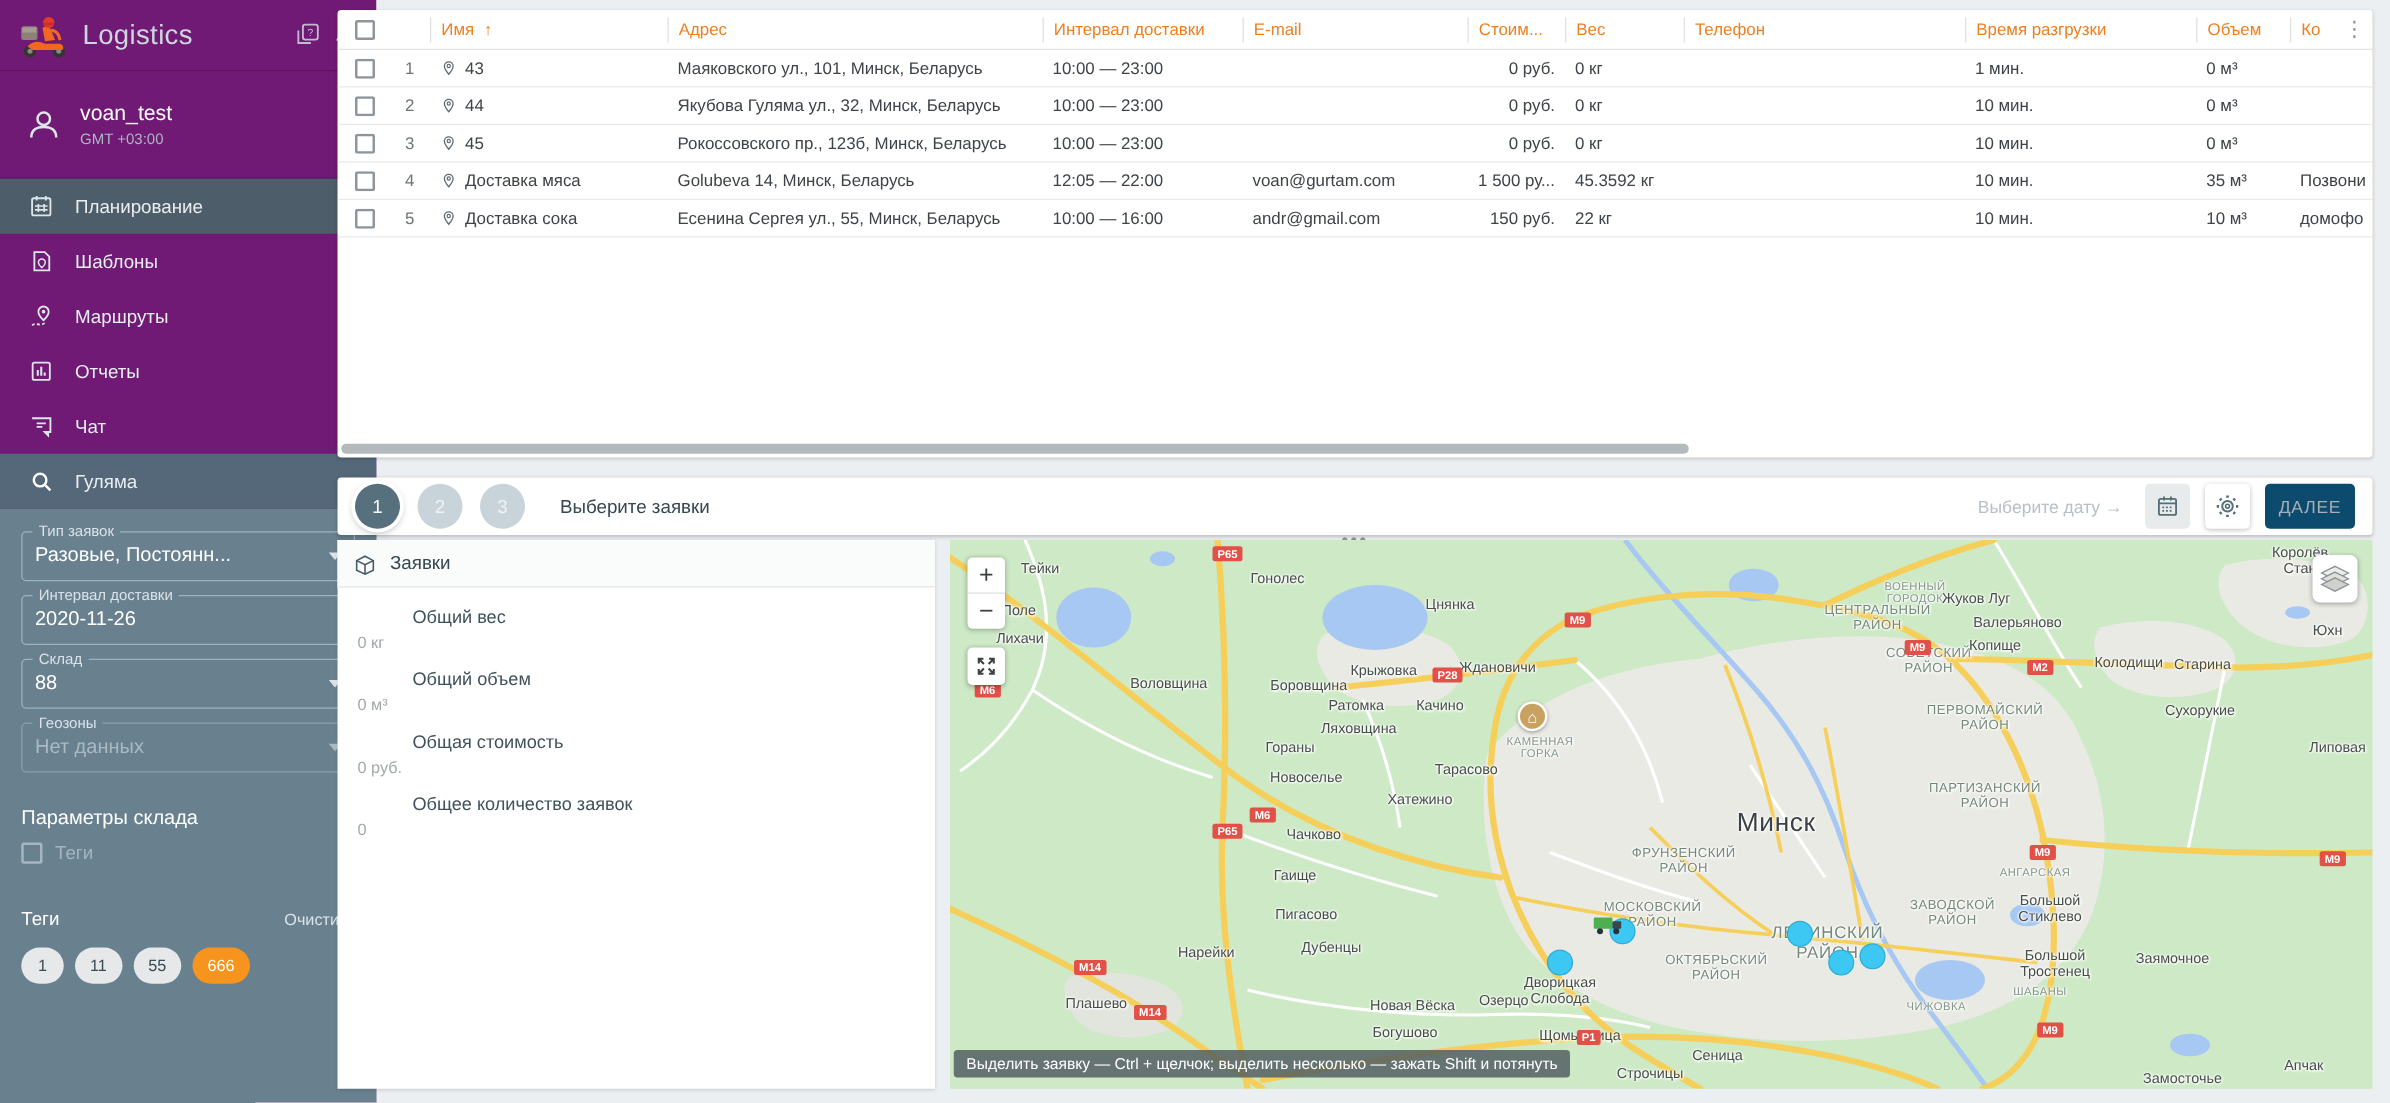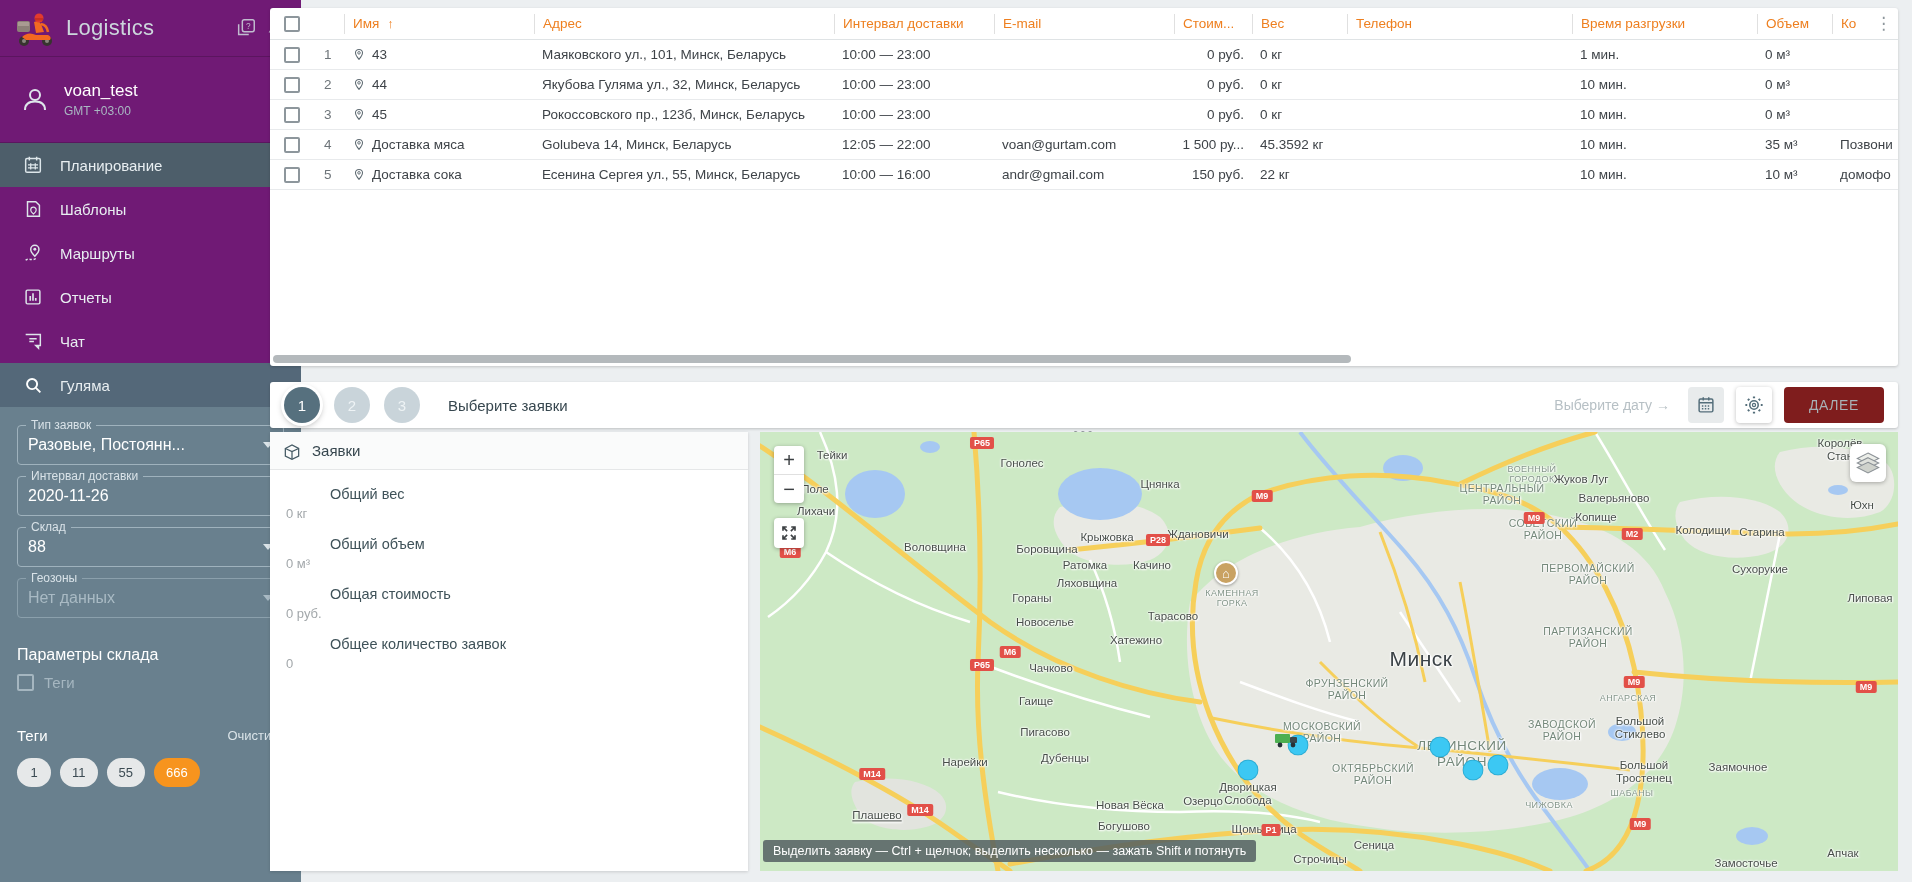--- a/index.html
+++ b/index.html
@@ -70,21 +70,21 @@
   .step { width:36px; height:36px; border-radius:50%; display:flex; align-items:center; justify-content:center;
           font-size:15px; margin-right:14px; cursor:pointer; }
   .step.active { background:#56707e; color:#fff; box-shadow:0 0 0 3px #fff, 0 2px 7px rgba(0,0,0,.45); }
   .step.inactive { background:#c9d4da; color:#eef3f5; }
   .step-label { font-size:15px; color:#37474f; margin-left:14px; }
   .stepper-right { margin-left:auto; display:flex; align-items:center; gap:12px; }
   .date-hint { font-size:14px; color:#b7c0c5; margin-right:6px; cursor:pointer; }
   .sq-btn { width:36px; height:36px; border-radius:4px; display:flex; align-items:center; justify-content:center; cursor:pointer; }
   .btn-cal { background:#e8ebec; }
   .btn-gear { background:#fff; box-shadow:0 1px 4px rgba(0,0,0,.25); }
-  .btn-next { width:100px; height:36px; border-radius:4px; background:#7f1d1d; color:#a8b0b5; font-size:14px;
+  .btn-next { width:72px; height:36px; border-radius:4px; background:#0c4a6e; color:#a8b0b5; font-size:14px;
               letter-spacing:.6px; display:flex; align-items:center; justify-content:center; cursor:default; }
   .dots-handle { position:absolute; left:1070px; top:424px; width:28px; text-align:center; color:#8a9094; font-size:15px; letter-spacing:2px; cursor:grab; }
 
   
   .summary { position:absolute; left:270px; top:432px; width:478px; height:439px; background:#fff; box-shadow:0 1px 3px rgba(0,0,0,.15); }
   .summary-head { height:38px; background:#fafbfb; border-bottom:1px solid #e5e7e8; display:flex; align-items:center; padding:0 12px; }
   .summary-title { font-size:15px; color:#37474f; margin-left:10px; }
   .summary-body { padding:16px 16px; }
   .stat { margin-bottom:15px; }
   .stat-label { font-size:14.5px; color:#3f5259;margin-left:44px; }
@@ -517,21 +517,21 @@
         <span class="map-label town" style="left: 327px; top: 152px;">Ляховщина</span>
         <span class="map-label town" style="left: 272px; top: 167px;">Гораны</span>
         <span class="map-label town" style="left: 285px; top: 191px;">Новоселье</span>
         <span class="map-label town" style="left: 413px; top: 185px;">Тарасово</span>
         <span class="map-label town" style="left: 376px; top: 209px;">Хатежино</span>
         <span class="map-label town" style="left: 291px; top: 237px;">Чачково</span>
         <span class="map-label town" style="left: 276px; top: 270px;">Гаище</span>
         <span class="map-label town" style="left: 285px; top: 301px;">Пигасово</span>
         <span class="map-label town" style="left: 305px; top: 327px;">Дубенцы</span>
         <span class="map-label town" style="left: 205px; top: 331px;">Нарейки</span>
-        <span class="map-label town" style="left: 117px; top: 384px; text-decoration: underline;">Плашево</span>
+        <span class="map-label town" style="left: 117px; top: 372px;">Плашево</span>
         <span class="map-label town" style="left: 370px; top: 374px;">Новая Вёска</span>
         <span class="map-label town" style="left: 443px; top: 370px;">Озерцо</span>
         <span class="map-label town" style="left: 364px; top: 395px;">Богушово</span>
         <span class="map-label town" style="left: 504px; top: 398px;">Щомыслица</span>
         <span class="map-label town" style="left: 614px; top: 414px;">Сеница</span>
         <span class="map-label town" style="left: 560px; top: 428px;">Строчицы</span>
         <span class="map-label town" style="left: 488px; top: 362px;">Дворицкая
 Слобода</span>
         <span class="map-label city" style="left: 661px; top: 227px;">Минск</span>
         <span class="map-label district" style="left: 562px; top: 300px;">МОСКОВСКИЙ

